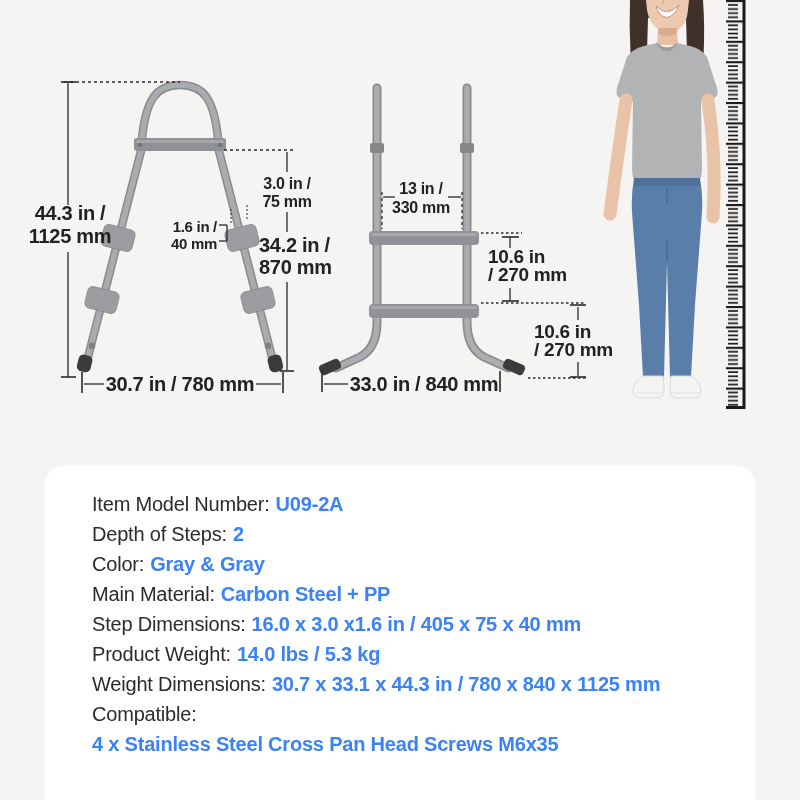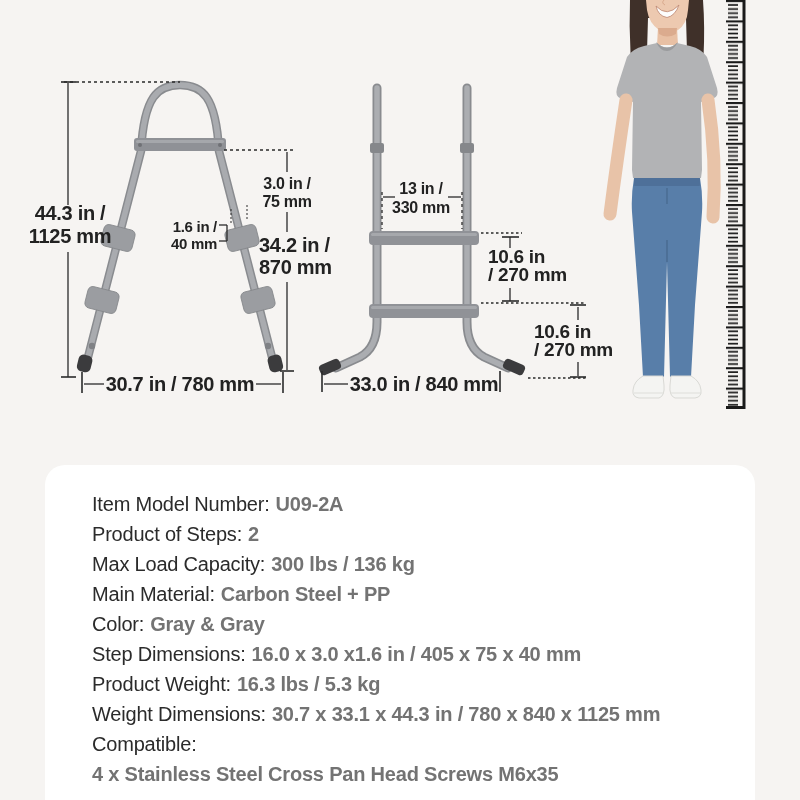--- a/index.html
+++ b/index.html
@@ -20,21 +20,21 @@
     position:absolute;left:45px;top:465px;width:710px;height:400px;
     background:#ffffff;border-radius:20px;
     padding:24px 20px 0 47px;box-sizing:border-box;
   }
   .spec-row{
     height:30px;line-height:30px;font-size:20px;letter-spacing:-0.2px;
     white-space:nowrap;
   }
   .spec-label{color:#2b2b2b;font-weight:400;}
   .spec-label:not(:empty){margin-right:6px;margin-top:20px;}
-  .spec-value{color:#737373;font-weight:700;}
+  .spec-value{color:#3b82f6;font-weight:700;}
 </style>
 </head>
 <body>
 
 <div class="stage">
 
 <svg width="800" height="465" viewBox="0 0 800 465">
   <defs>
     <pattern id="ruler-ticks" width="18" height="20.4" patternUnits="userSpaceOnUse">
       <rect x="0" y="0" width="18" height="2.1" fill="#1a1a1a"></rect>
@@ -200,24 +200,23 @@
   <g>
     <rect x="726" y="0" width="18" height="409" fill="url(#ruler-ticks)"></rect>
     <line x1="744" y1="0" x2="744" y2="409" stroke="#1a1a1a" stroke-width="3"></line>
     <rect x="726" y="406" width="18" height="2.1" fill="#1a1a1a"></rect>
   </g>
 </svg>
 
 
 <div class="spec-card">
   <div class="spec-row"><span class="spec-label">Item Model Number:</span><span class="spec-value">U09-2A</span></div>
-  <div class="spec-row"><span class="spec-label">Product of Steps:</span><span class="spec-value">2</span></div>
-  <div class="spec-row"><span class="spec-label">Max Load Capacity:</span><span class="spec-value">300 lbs / 136 kg</span></div>
+  <div class="spec-row"><span class="spec-label">Depth of Steps:</span><span class="spec-value">2</span></div>
+  <div class="spec-row"><span class="spec-label">Color:</span><span class="spec-value">Gray &amp; Gray</span></div>
   <div class="spec-row"><span class="spec-label">Main Material:</span><span class="spec-value">Carbon Steel + PP</span></div>
-  <div class="spec-row"><span class="spec-label">Color:</span><span class="spec-value">Gray &amp; Gray</span></div>
   <div class="spec-row"><span class="spec-label">Step Dimensions:</span><span class="spec-value">16.0 x 3.0 x1.6 in / 405 x 75 x 40 mm</span></div>
-  <div class="spec-row"><span class="spec-label">Product Weight:</span><span class="spec-value">16.3 lbs / 5.3 kg</span></div>
+  <div class="spec-row"><span class="spec-label">Product Weight:</span><span class="spec-value">14.0 lbs / 5.3 kg</span></div>
   <div class="spec-row"><span class="spec-label">Weight Dimensions:</span><span class="spec-value">30.7 x 33.1 x 44.3 in / 780 x 840 x 1125 mm</span></div>
   <div class="spec-row"><span class="spec-label">Compatible:</span><span class="spec-value"></span></div>
   <div class="spec-row"><span class="spec-label"></span><span class="spec-value">4 x Stainless Steel Cross Pan Head Screws M6x35</span></div>
 </div>
 
 </div>
 
 </body></html>

